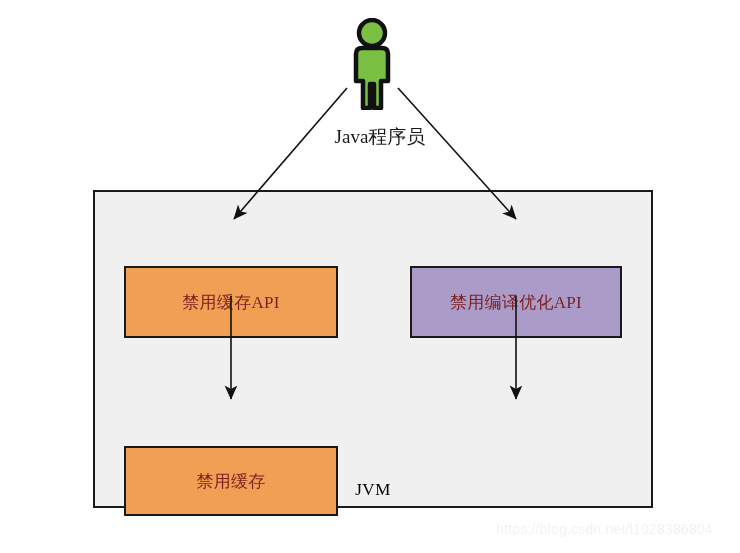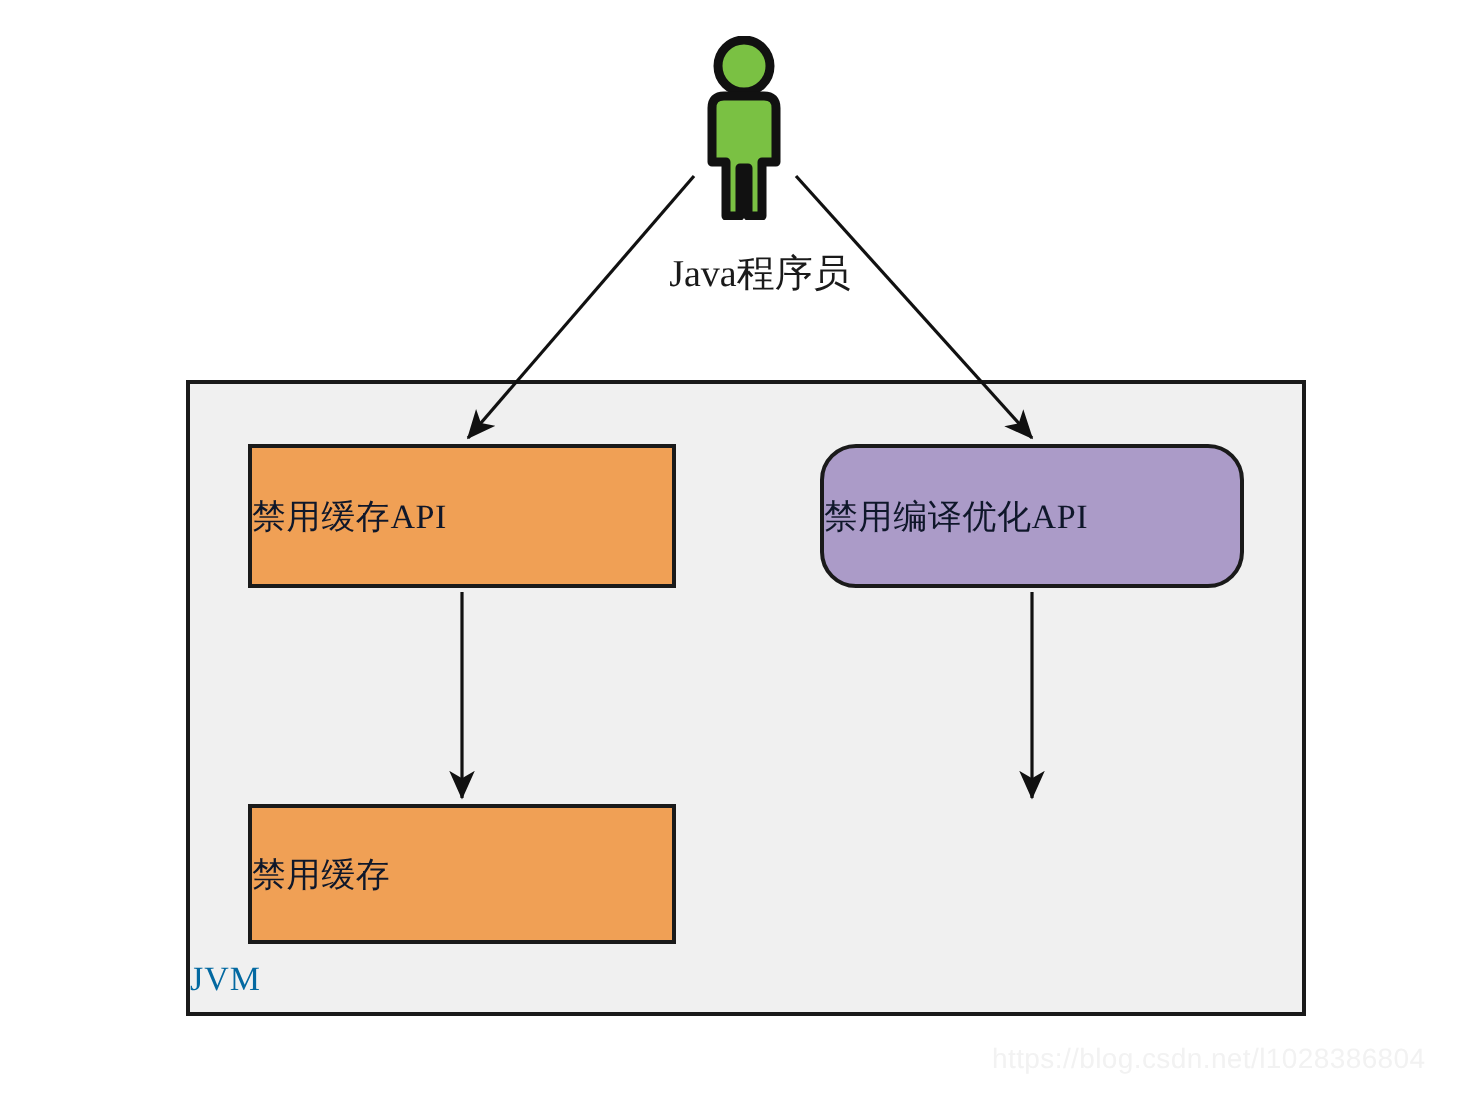--- a/index.html
+++ b/index.html
@@ -26,40 +26,41 @@
     height: 318px;
     background: #f0f0f0;
     border: 2px solid #1a1a1a;
     box-sizing: border-box;
   }
   .jvm-label {
     position: absolute;
     left: 0;
     bottom: 6px;
     width: 100%;
-    text-align: left;
+    text-align: center;
     font-size: 17px;
-    color: #0369a1;
+    color: #000000;
     letter-spacing: .5px;
   }
 
   
   .box {
     position: absolute;
     border: 2px solid #1a1a1a;
     box-sizing: border-box;
     display: flex;
     align-items: center;
-    justify-content: flex-start;
+    justify-content: center;
     font-size: 17px;
-    color: #0f172a;
+    color: #7f1d1d;
     letter-spacing: .3px;
+    margin-top: 44px;
   }
   .box.orange { background: #f0a055; }
-  .box.purple { background: #ab9bc8; border-radius: 18px; }
+  .box.purple { background: #ab9bc8; }
 
   #box-cache-api   { left: 124px; top: 222px; width: 214px; height: 72px; }
   #box-compile-api { left: 410px; top: 222px; width: 212px; height: 72px; }
   #box-cache       { left: 124px; top: 402px; width: 214px; height: 70px; font-family: Liberation Serif, serif; }
   #box-compile     { left: 410px; top: 402px; width: 212px; height: 70px; }
 
   
   .person {
     position: absolute;
     left: 344px;

